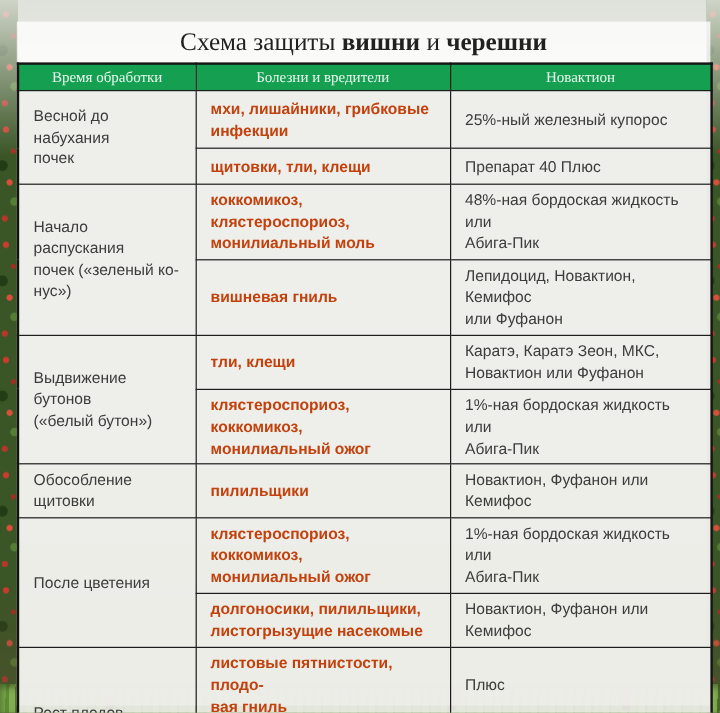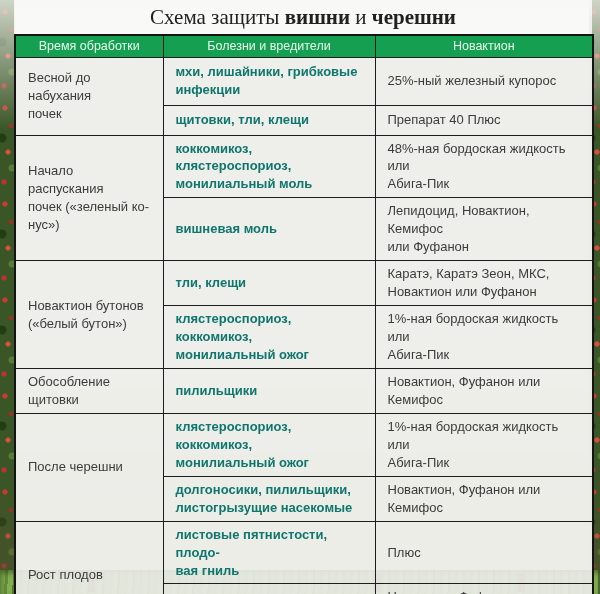--- a/index.html
+++ b/index.html
@@ -30,35 +30,35 @@
   .photo-strip::after{content:"";position:absolute;inset:0;
     background:linear-gradient(180deg,rgba(233,235,228,0.85),rgba(233,235,228,0) 130px,rgba(0,0,0,0) 480px,rgba(94,77,48,0.35) 565px);}
   .photo-left{left:0;width:15px;}
   .photo-right{right:0;width:11px;}
   .grass{position:absolute;left:0;right:0;bottom:0;height:24px;
     background:repeating-linear-gradient(92deg,#74a046 0 5px,#5f8c37 5px 8px,#83ad52 8px 13px,#52762e 13px 15px);
     box-shadow:inset 0 3px 5px rgba(30,45,15,0.5);}
   .trunk{position:absolute;bottom:2px;width:7px;height:19px;border-radius:1px;
     background:linear-gradient(180deg,#7a5a3a,#5d4226);}
   
-  .panel{position:absolute;left:14px;top:0;width:578px;height:570px;
+  .panel{position:absolute;left:14px;top:18px;width:578px;height:570px;
     background:rgba(255,255,255,0.78);}
   .title{margin:5px 0 4px;text-align:center;
     font-family:"Liberation Serif","DejaVu Serif",serif;
     font-size:21px;color:#21211d;font-weight:400;}
   .title b{font-weight:700;}
   
   table{border-collapse:collapse;width:578px;table-layout:fixed;
     border:2px solid #141414;}
   th,td{border:1.5px solid var(--border-dark,#1c1c1c);vertical-align:middle;}
   th{background:var(--header-green,#14a050);color:#eaf8ef;
     font-size:12.5px;font-weight:400;padding:3px 4px;text-align:center;}
   td{background:var(--cell-bg);color:var(--text-main,#3c3c3c);
     font-size:13px;line-height:1.38;padding:4px 12px;white-space:pre-line;}
-  td.pests{font-weight:700;color:#0f766e;}
+  td.pests{font-weight:700;color:#c2410c;}
   col.c1{width:148px;}col.c2{width:212px;}col.c3{width:218px;}
 </style>
 </head>
 <body>
 
 <div class="photo-strip photo-left"></div>
 <div class="photo-strip photo-right"></div>
 <div class="grass"></div>
 <div class="trunk" style="left:88px;height:14px;"></div>
 <div class="trunk" style="left:373px;"></div>
@@ -72,21 +72,21 @@
     <b>черешни</b>
   </div>
 
   <table>
     <colgroup>
         <col class="c1">
         <col class="c2">
         <col class="c3">
       </colgroup>
     <thead>
-      <tr style="height:22px;">
+      <tr style="height:22px;font-family:Liberation Serif, serif;">
         <th>Время обработки</th>
         <th>Болезни и вредители</th>
         <th>Новактион</th>
       </tr>
     </thead>
     <tbody>
 
       <tr style="height:48px;">
         <td rowspan="2" class="time">Весной до набухания
 почек</td>
@@ -102,47 +102,47 @@
       <tr style="height:45px;">
         <td rowspan="2" class="time">Начало распускания
 почек («зеленый ко-
 нус»)</td>
         <td class="pests">коккомикоз, клястероспориоз,
 монилиальный моль</td>
         <td class="prep">48%-ная бордоская жидкость или
 Абига-Пик</td>
       </tr>
       <tr style="height:45px;">
-        <td class="pests">вишневая моль</td>
+        <td class="pests">вишневая гниль</td>
         <td class="prep">Лепидоцид, Новактион, Кемифос
 или Фуфанон</td>
       </tr>
 
       <tr style="height:45px;">
-        <td rowspan="2" class="time">Новактион бутонов
+        <td rowspan="2" class="time">Выдвижение бутонов
 («белый бутон»)</td>
         <td class="pests">тли, клещи</td>
         <td class="prep">Каратэ, Каратэ Зеон, МКС,
 Новактион или Фуфанон</td>
       </tr>
       <tr style="height:43px;">
         <td class="pests">клястероспориоз, коккомикоз,
 монилиальный ожог</td>
         <td class="prep">1%-ная бордоская жидкость или
 Абига-Пик</td>
       </tr>
 
       <tr style="height:27px;">
         <td class="time">Обособление щитовки</td>
         <td class="pests">пилильщики</td>
         <td class="prep">Новактион, Фуфанон или Кемифос</td>
       </tr>
 
       <tr style="height:45px;">
-        <td rowspan="2" class="time">После черешни</td>
+        <td rowspan="2" class="time">После цветения</td>
         <td class="pests">клястероспориоз, коккомикоз,
 монилиальный ожог</td>
         <td class="prep">1%-ная бордоская жидкость или
 Абига-Пик</td>
       </tr>
       <tr style="height:45px;">
         <td class="pests">долгоносики, пилильщики,
 листогрызущие насекомые</td>
         <td class="prep">Новактион, Фуфанон или Кемифос</td>
       </tr>

